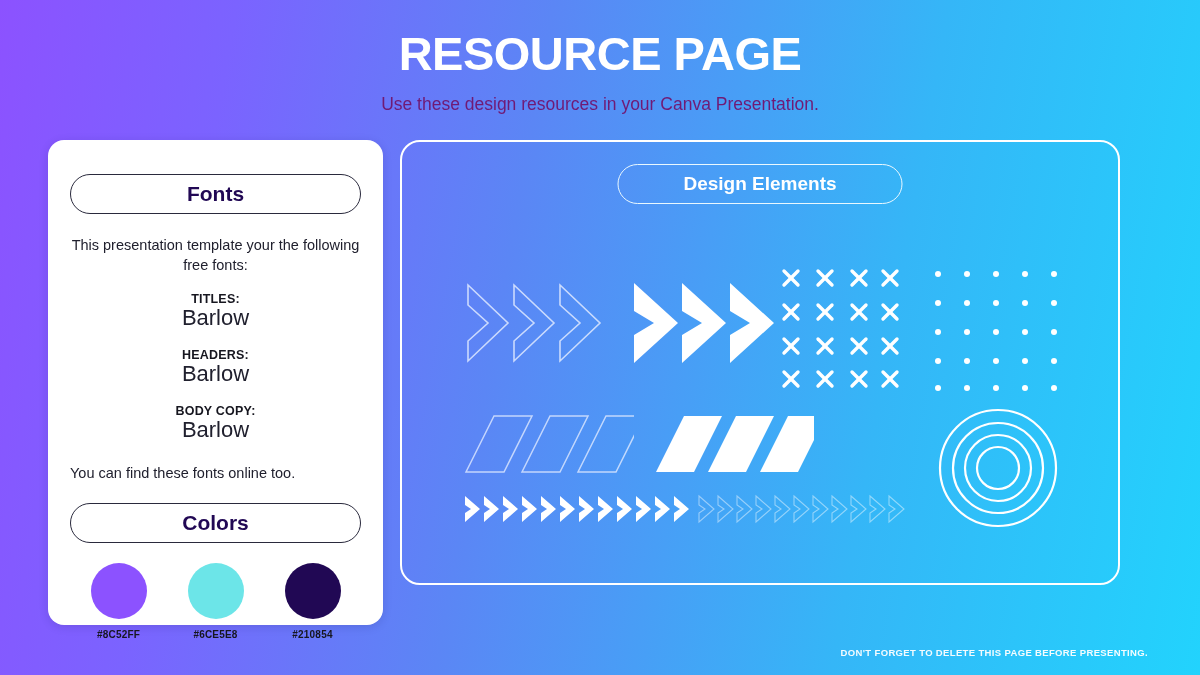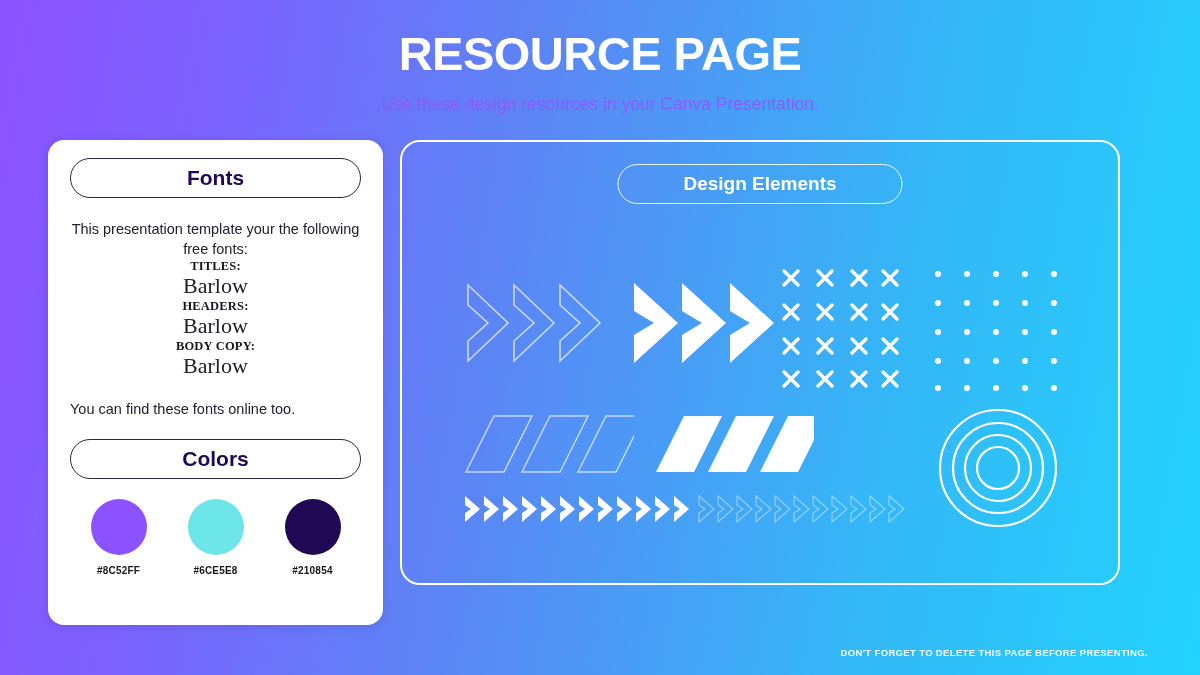--- a/index.html
+++ b/index.html
@@ -11,42 +11,42 @@
   }
 
   
   .page-title {
     position:absolute; top:26px; left:0; width:100%;
     text-align:center; color:#ffffff;
     font-size:47px; font-weight:bold; letter-spacing:-0.5px;
   }
   .page-subtitle {
     position:absolute; top:94px; left:0; width:100%;
-    text-align:center; color:#8b5cf6;
+    text-align:center; color:#701a75;
     font-size:17.5px; font-weight:400;
   }
 
   
   .fonts-card {
     position:absolute; left:48px; top:140px;
     width:335px; height:485px;
     background:#ffffff; border-radius:16px;
     box-shadow:0 2px 10px rgba(20,20,80,.14);
-    padding:18px 22px;
+    padding:34px 22px;
   }
   .pill {
     border:1.6px solid #2a2a3d; border-radius:22px;
     height:40px; display:flex; align-items:center; justify-content:center;
     color:#210854; font-size:21px; font-weight:bold;
   }
   .fonts-intro {
     margin-top:22px; text-align:center; color:#20202e;
     font-size:14.5px; line-height:1.35;
   }
-  .font-block { text-align:center;font-family:Liberation Serif, serif; }
+  .font-block { margin-top:17px; text-align:center; }
   .font-role {
     font-size:12.5px; font-weight:bold; color:#16161f; letter-spacing:.2px;
   }
   .font-name { font-size:22px; color:#20202e; margin-top:-1px; }
   .fonts-note {
     margin-top:22px; text-align:left; color:#20202e; font-size:14.5px;
   }
   .colors-pill { margin-top:22px; }
   .swatch-row {
     margin-top:20px; display:flex; justify-content:space-around; align-items:flex-start;

